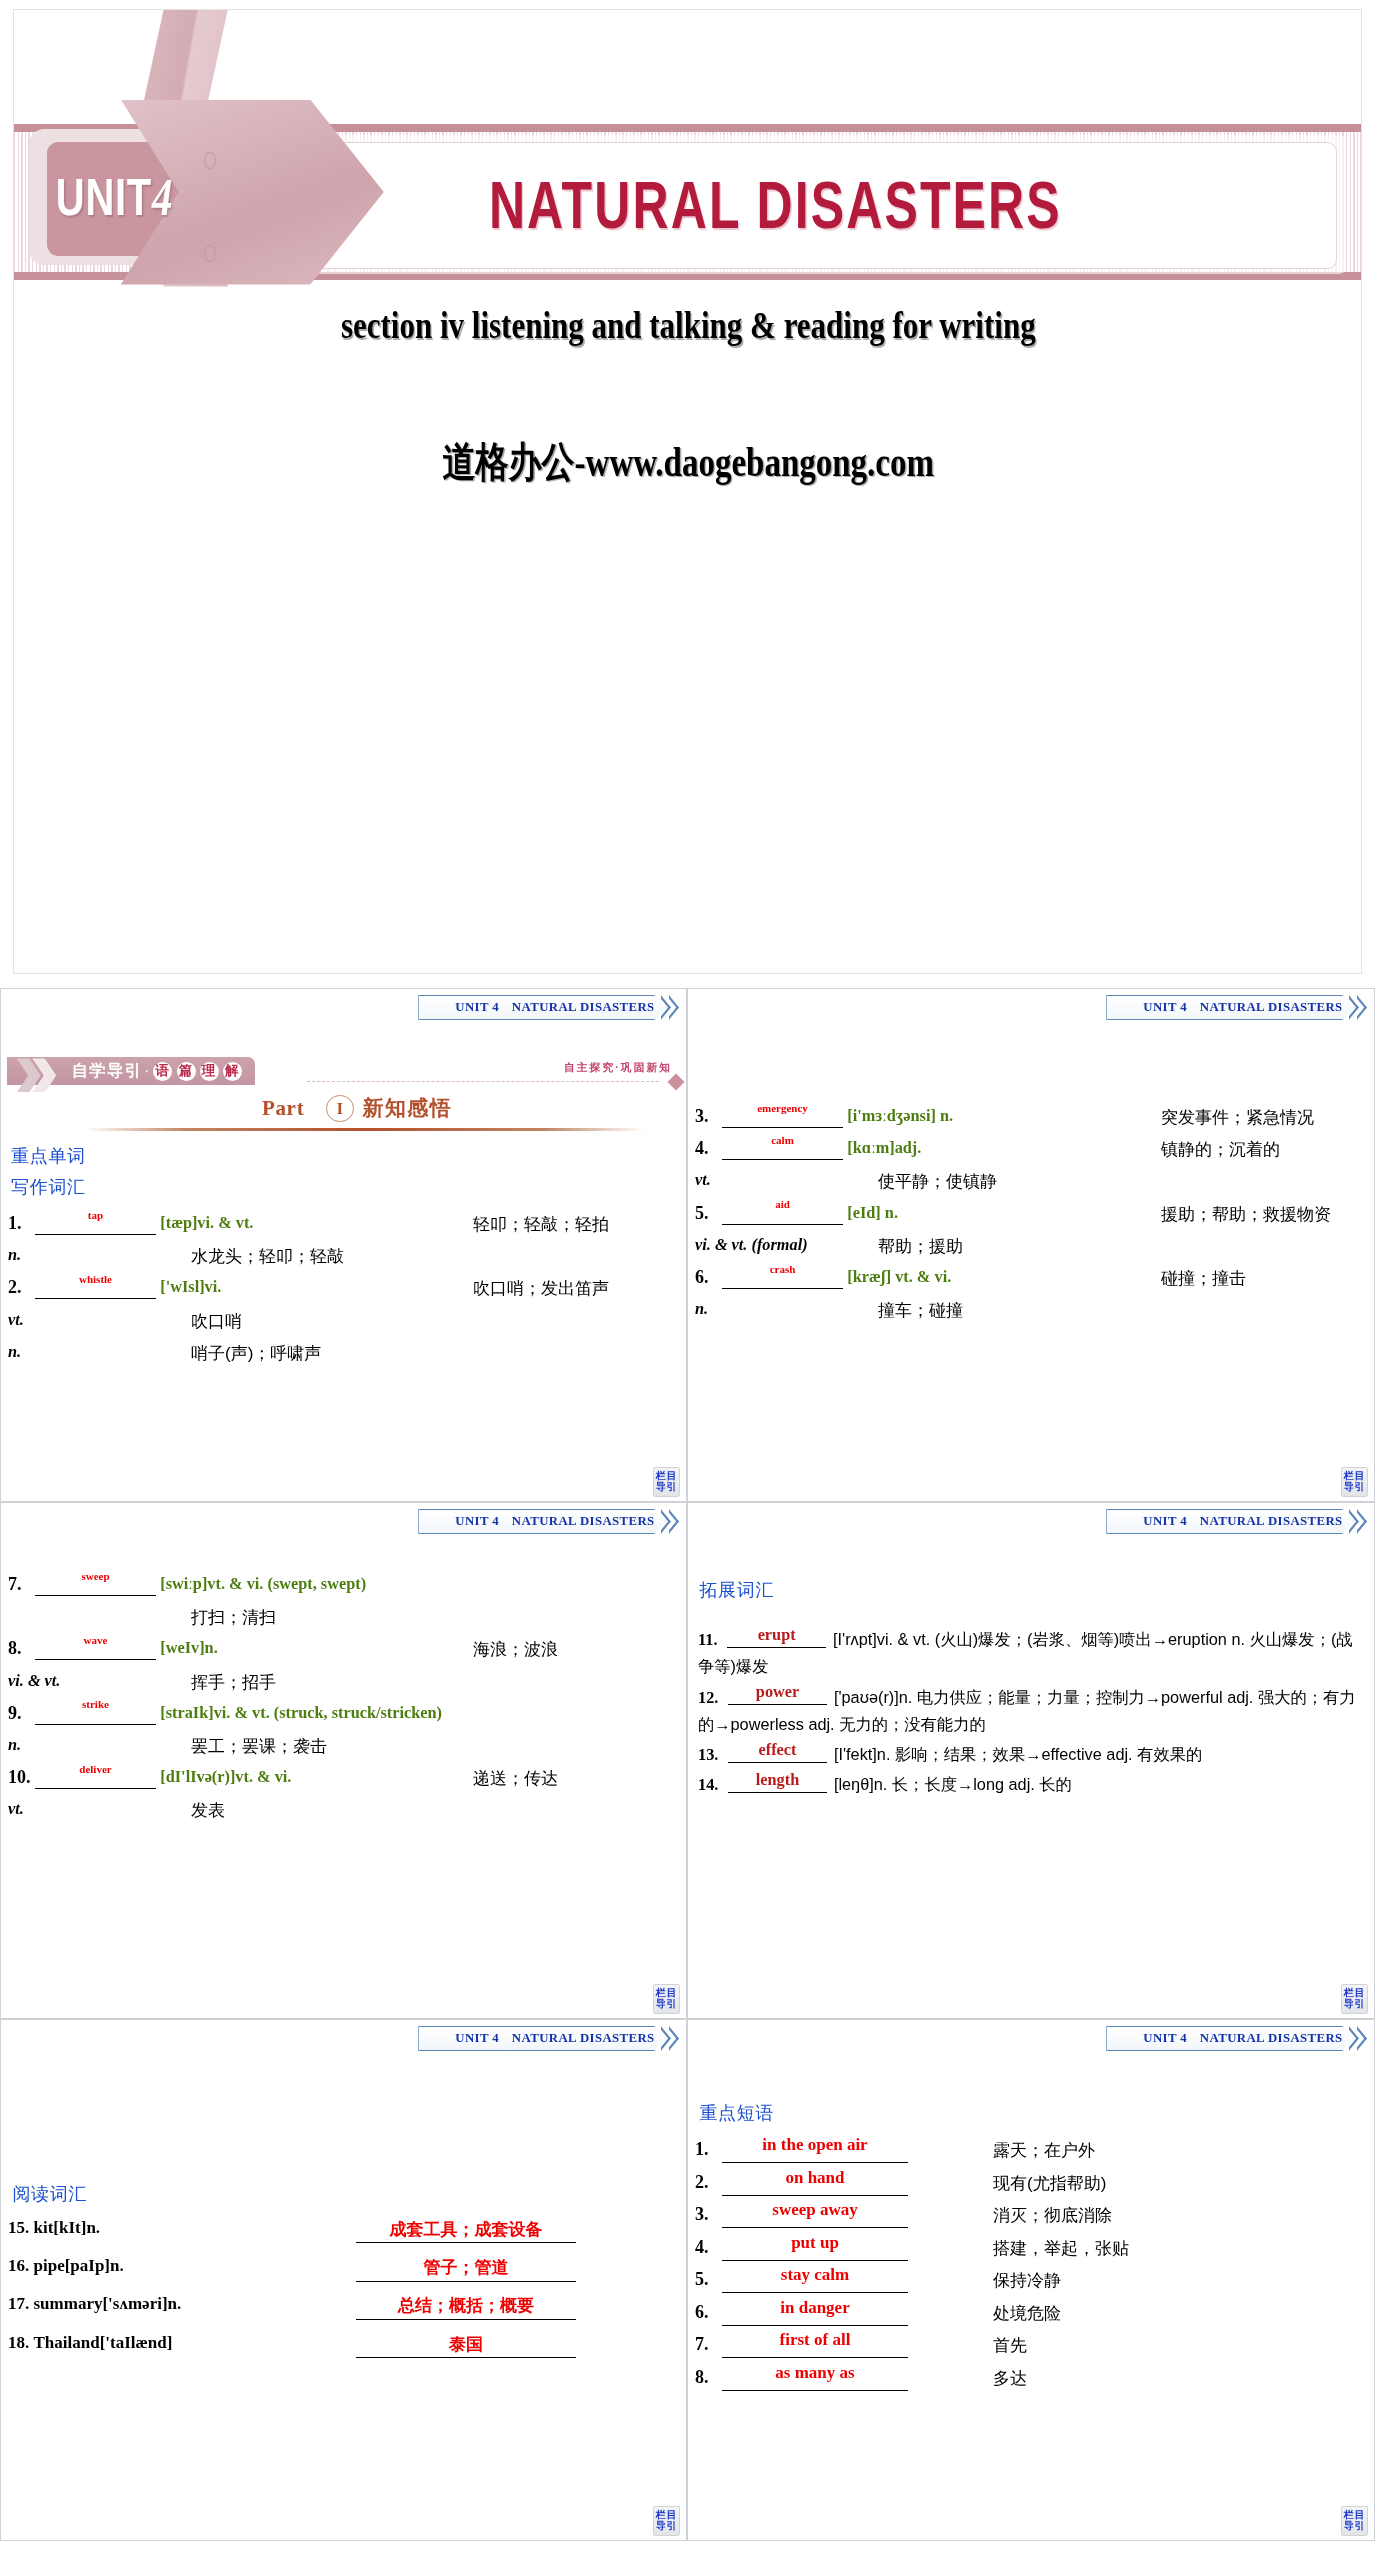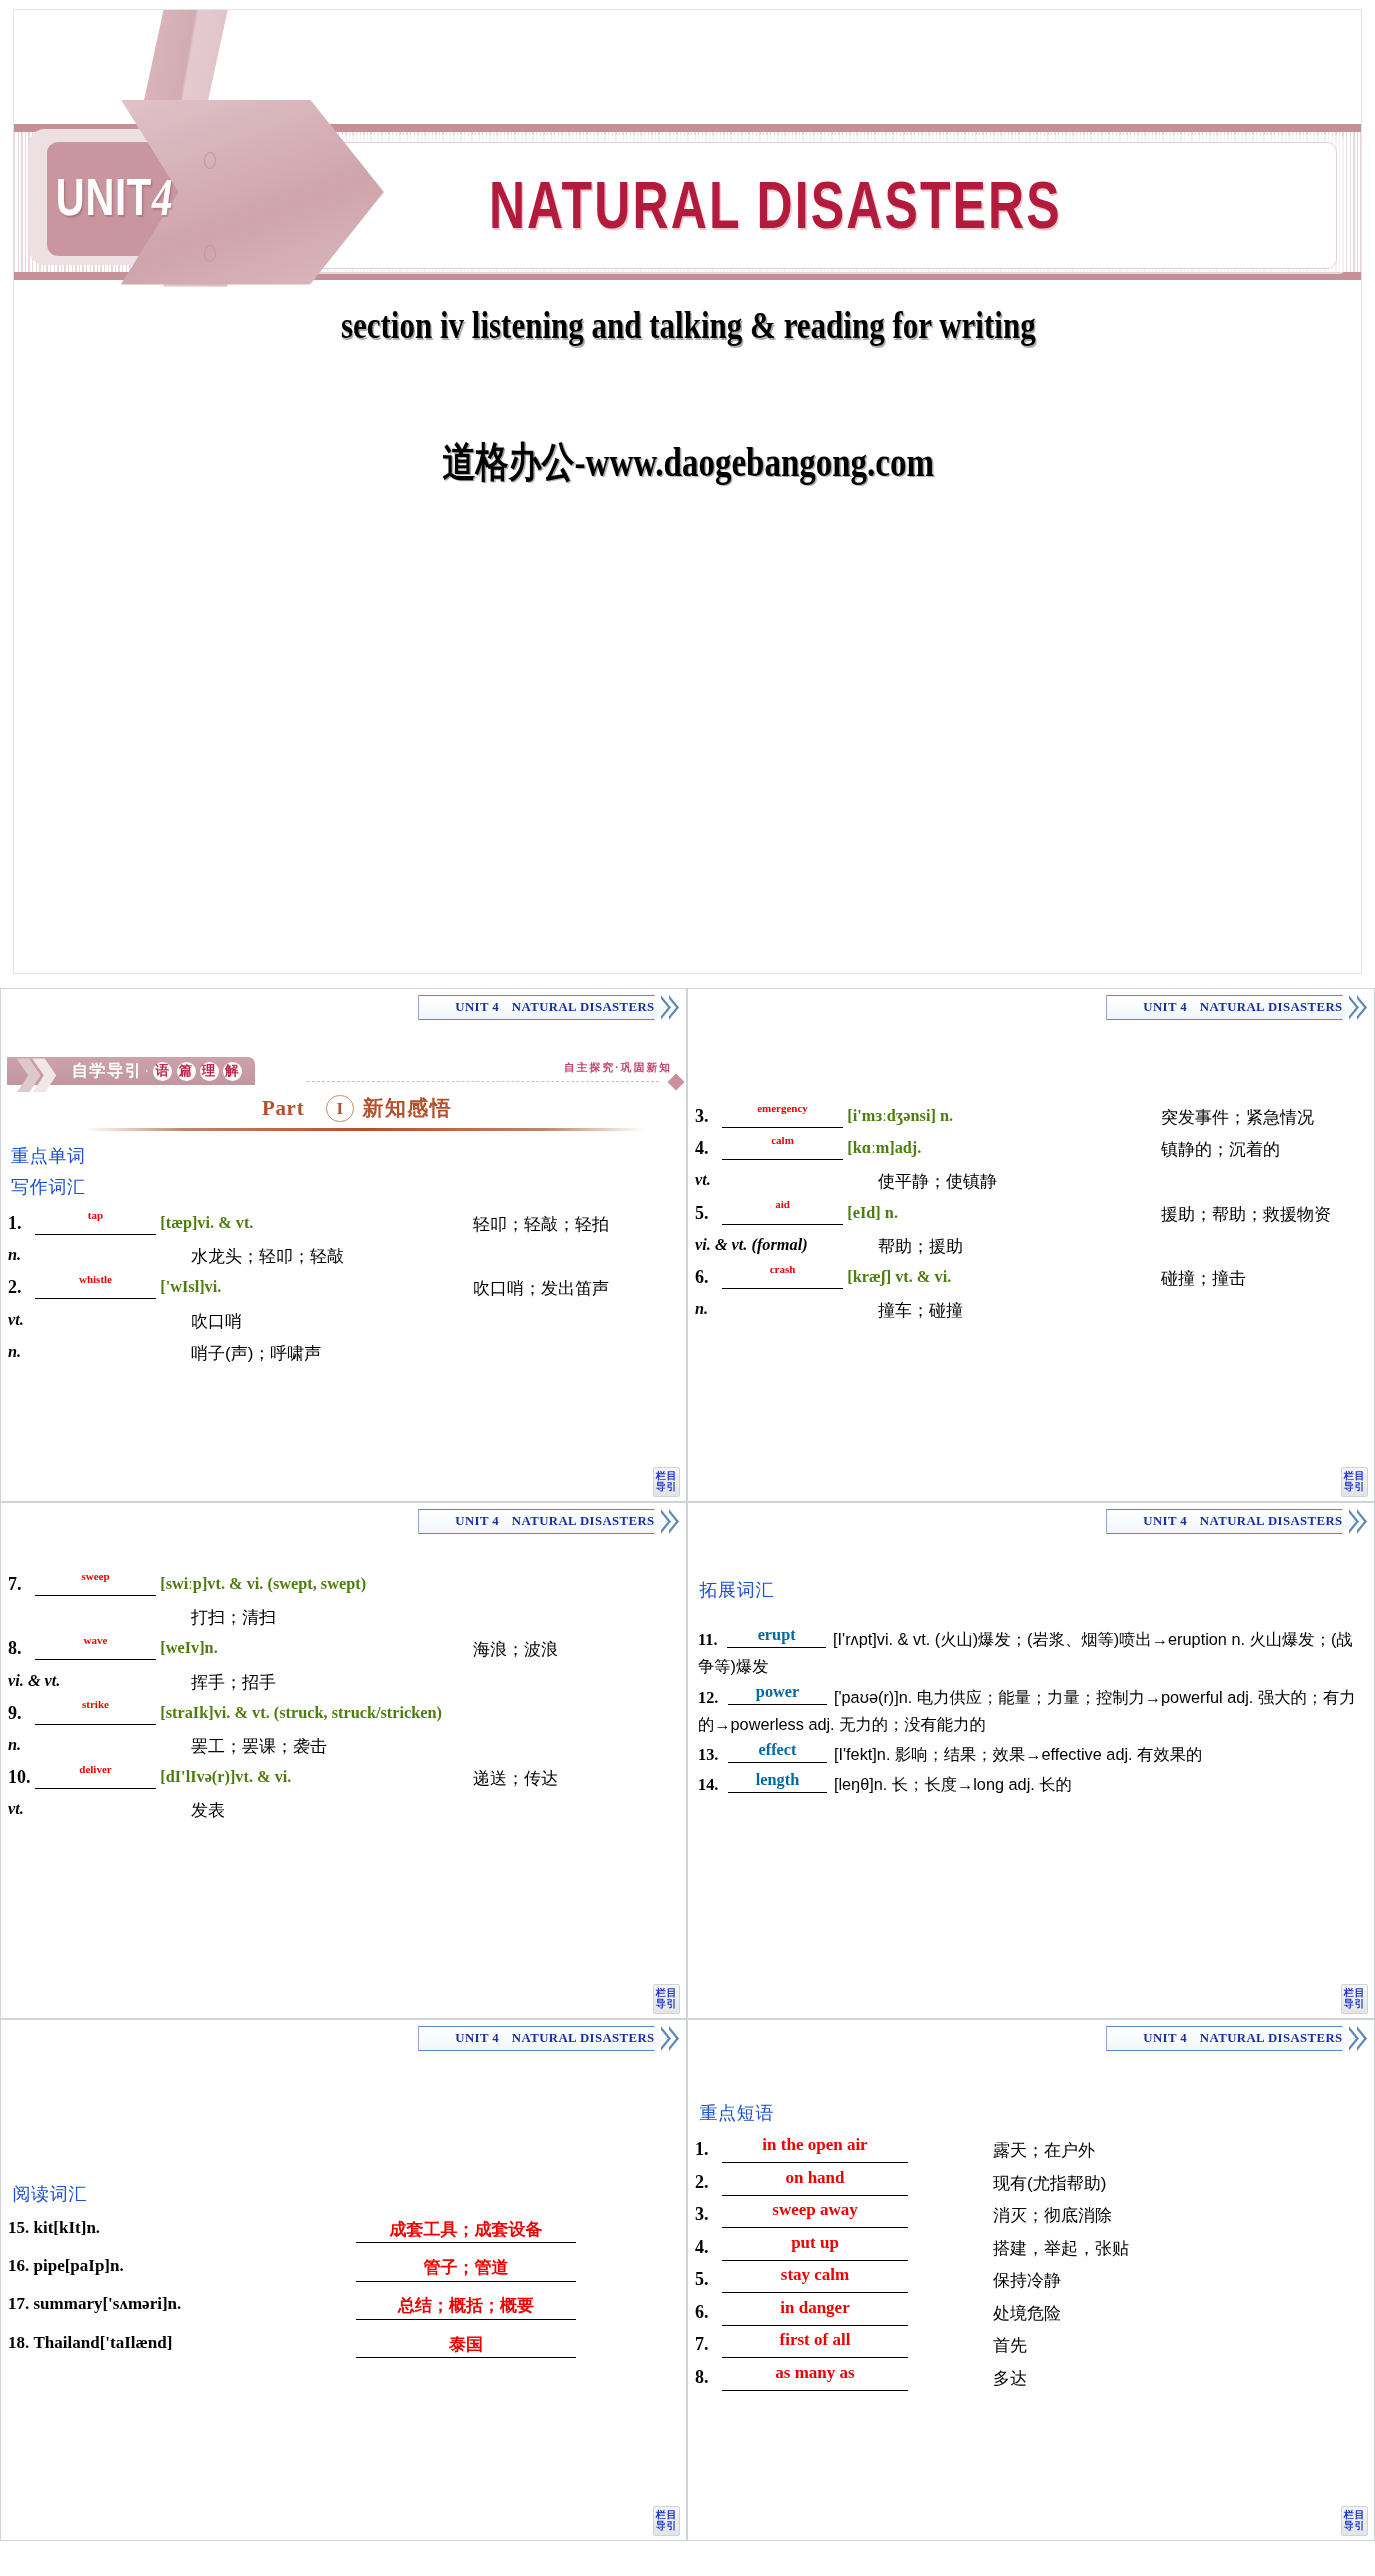--- a/index.html
+++ b/index.html
@@ -464,21 +464,21 @@
     border-bottom: 1.4px solid #000;
     height: 18.5px;
     vertical-align: -2.8px;
     text-align: center;
     margin: 0 2.8px;
   }
   .inblank .ans {
     position: absolute;
     left: 0; right: 0; top: -6.4px;
     font-size: 16.3px;
-    color: #0369a1;
+    color: #b91c1c;
     white-space: nowrap;
   }
 
   
   .rdrow {
     display: flex;
     align-items: flex-start;
     margin-bottom: 12.8px;
   }
   .rdleft {

